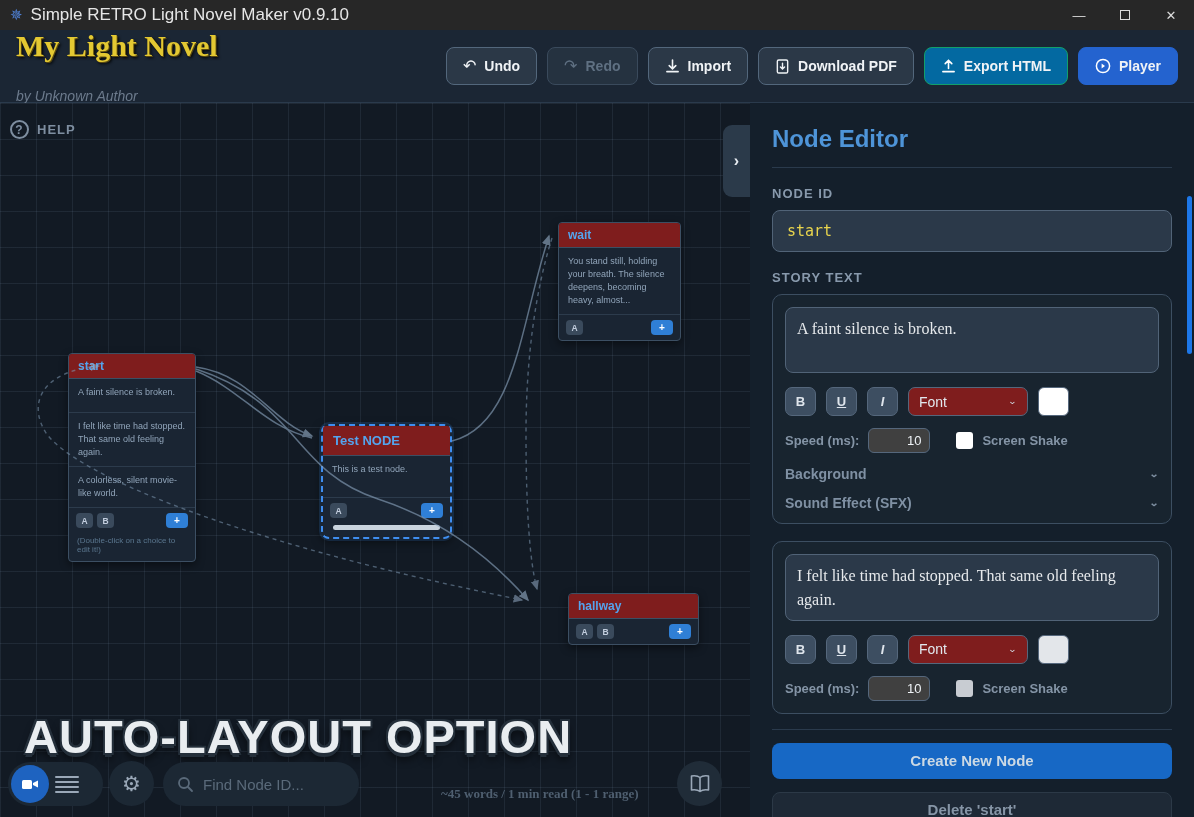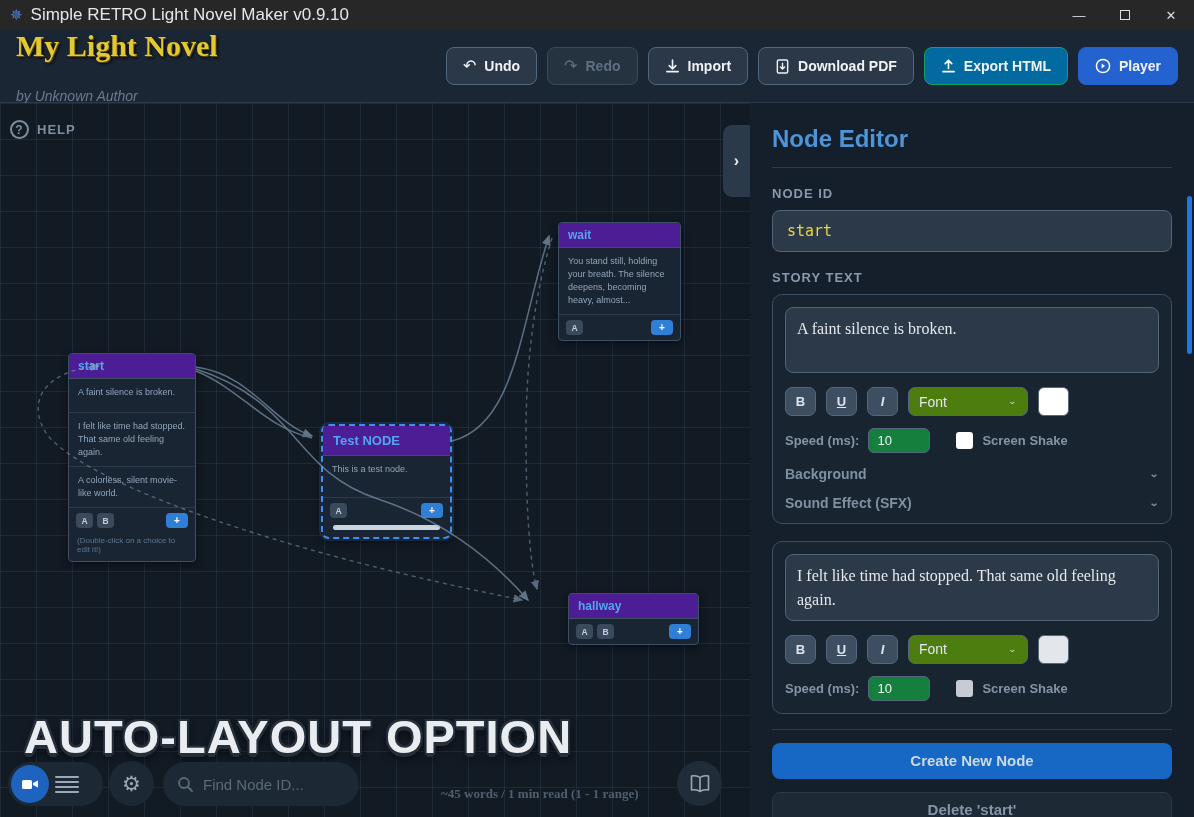--- a/index.html
+++ b/index.html
@@ -44,21 +44,21 @@
   .help { position:absolute; left:10px; top:17px; display:flex; align-items:center; gap:8px;
           color:#7e8ea0; font-weight:bold; font-size:13px; letter-spacing:1px; }
   .help .qcircle { width:19px; height:19px; border:2px solid #7e8ea0; border-radius:50%;
           display:flex; align-items:center; justify-content:center; font-size:12px; }
 
   svg.edges { position:absolute; inset:0; z-index:3; pointer-events:none; }
 
   .node { position:absolute; z-index:2; background:#1a2533; border:1px solid #3c4f63;
           border-radius:4px; box-shadow:0 3px 8px rgba(0,0,0,.45); }
   .node-head { padding:5px 9px; font-size:12px; font-weight:bold; color:#54a4ee;
-               border-bottom:1px solid #3c4f63; background:#4c1d95; border-radius:3px 3px 0 0; }
+               border-bottom:1px solid #3c4f63; background:#7f1d1d; border-radius:3px 3px 0 0; }
   .node-sec { padding:7px 9px; font-size:9px; line-height:1.45; color:#91a5ba;
               border-bottom:1px solid #2c3b4c; min-height:34px; }
   .node-foot { display:flex; align-items:center; gap:4px; padding:5px 7px; }
   .chip { min-width:17px; height:15px; padding:0 4px; background:#3a4a5c; border-radius:4px;
           color:#c3cede; font-size:8.5px; font-weight:bold; display:flex; align-items:center;
           justify-content:center; }
   .chip.add { margin-left:auto; background:#2f7fd6; color:#fff; min-width:22px; font-size:10px; }
   .node-hint { padding:3px 8px 7px; font-size:8px; color:#5a768e; }
   .node.selected { border:2px dashed #3f8ef0; border-radius:8px; box-shadow:0 0 0 2px rgba(63,142,240,.18), 0 3px 10px rgba(0,0,0,.5); }
   .node.selected .node-head { font-size:13px; padding:7px 10px; }
@@ -107,31 +107,31 @@
   .card + .card { margin-top:17px; }
   .card textarea { width:100%; background:#2b3949; border:1px solid #516377; border-radius:8px;
               color:#e6e9ec; font-family:"Liberation Serif", serif; font-size:16px;
               padding:9px 11px; resize:none; outline:none; line-height:1.45; }
   .fmt-row { display:flex; align-items:center; gap:10px; margin-top:10px; }
   .fmt-btn { width:31px; height:29px; background:#3d4e61; border:1px solid #55677c;
              border-radius:7px; color:#dfe5ec; font-size:13px; font-weight:bold;
              display:flex; align-items:center; justify-content:center; }
   .fmt-btn.u { text-decoration:underline; }
   .fmt-btn.i { font-style:italic; }
-  .font-select { width:120px; height:29px; background:#4d7c0f; border:1px solid #55677c;
+  .font-select { width:120px; height:29px; background:#7f1d1d; border:1px solid #55677c;
              border-radius:7px; color:#e2e8ee; font-size:14px; display:flex; align-items:center;
              padding:0 10px; }
   .font-select .chev { margin-left:auto; font-size:11px; color:#cfd8e0; transform:scaleY(.8); }
   .swatch { width:31px; height:29px; background:#ffffff; border:1px solid #55677c; border-radius:6px; }
   .swatch.dim { background:#e3e6ea; }
   .speed-row { display:flex; align-items:center; margin-top:12px; color:#8494a6;
                font-size:13px; font-weight:bold; }
-  .speed-row input { width:62px; height:25px; background:#15803d; border:1px solid #55677c;
+  .speed-row input { width:62px; height:25px; background:#404040; border:1px solid #55677c;
                border-radius:6px; color:#eef2f6; font-size:13px; padding:0 8px; margin-left:9px;
-               outline:none; font-family:"Liberation Sans",sans-serif; }
+               outline:none; font-family:"Liberation Sans",sans-serif;text-align:right; }
   .speed-row .cb { width:17px; height:17px; background:#fff; border-radius:3px; margin-left:26px; }
   .speed-row .cb.dim { background:#c8ccd2; }
   .speed-row .shake { margin-left:9px; }
   .acc-row { display:flex; align-items:center; color:#7f90a3; font-size:14px; font-weight:bold;
              margin-top:13px; }
   .acc-row .chev { margin-left:auto; color:#7f90a3; font-size:12px; transform:scaleY(.8); }
   .panel .actions-divider { margin-top:15px; }
   .action-btn { width:100%; height:36px; border-radius:8px; border:none; font-size:15px;
                 font-weight:bold; margin-top:13px; display:block;
                 font-family:"Liberation Sans",sans-serif; }

